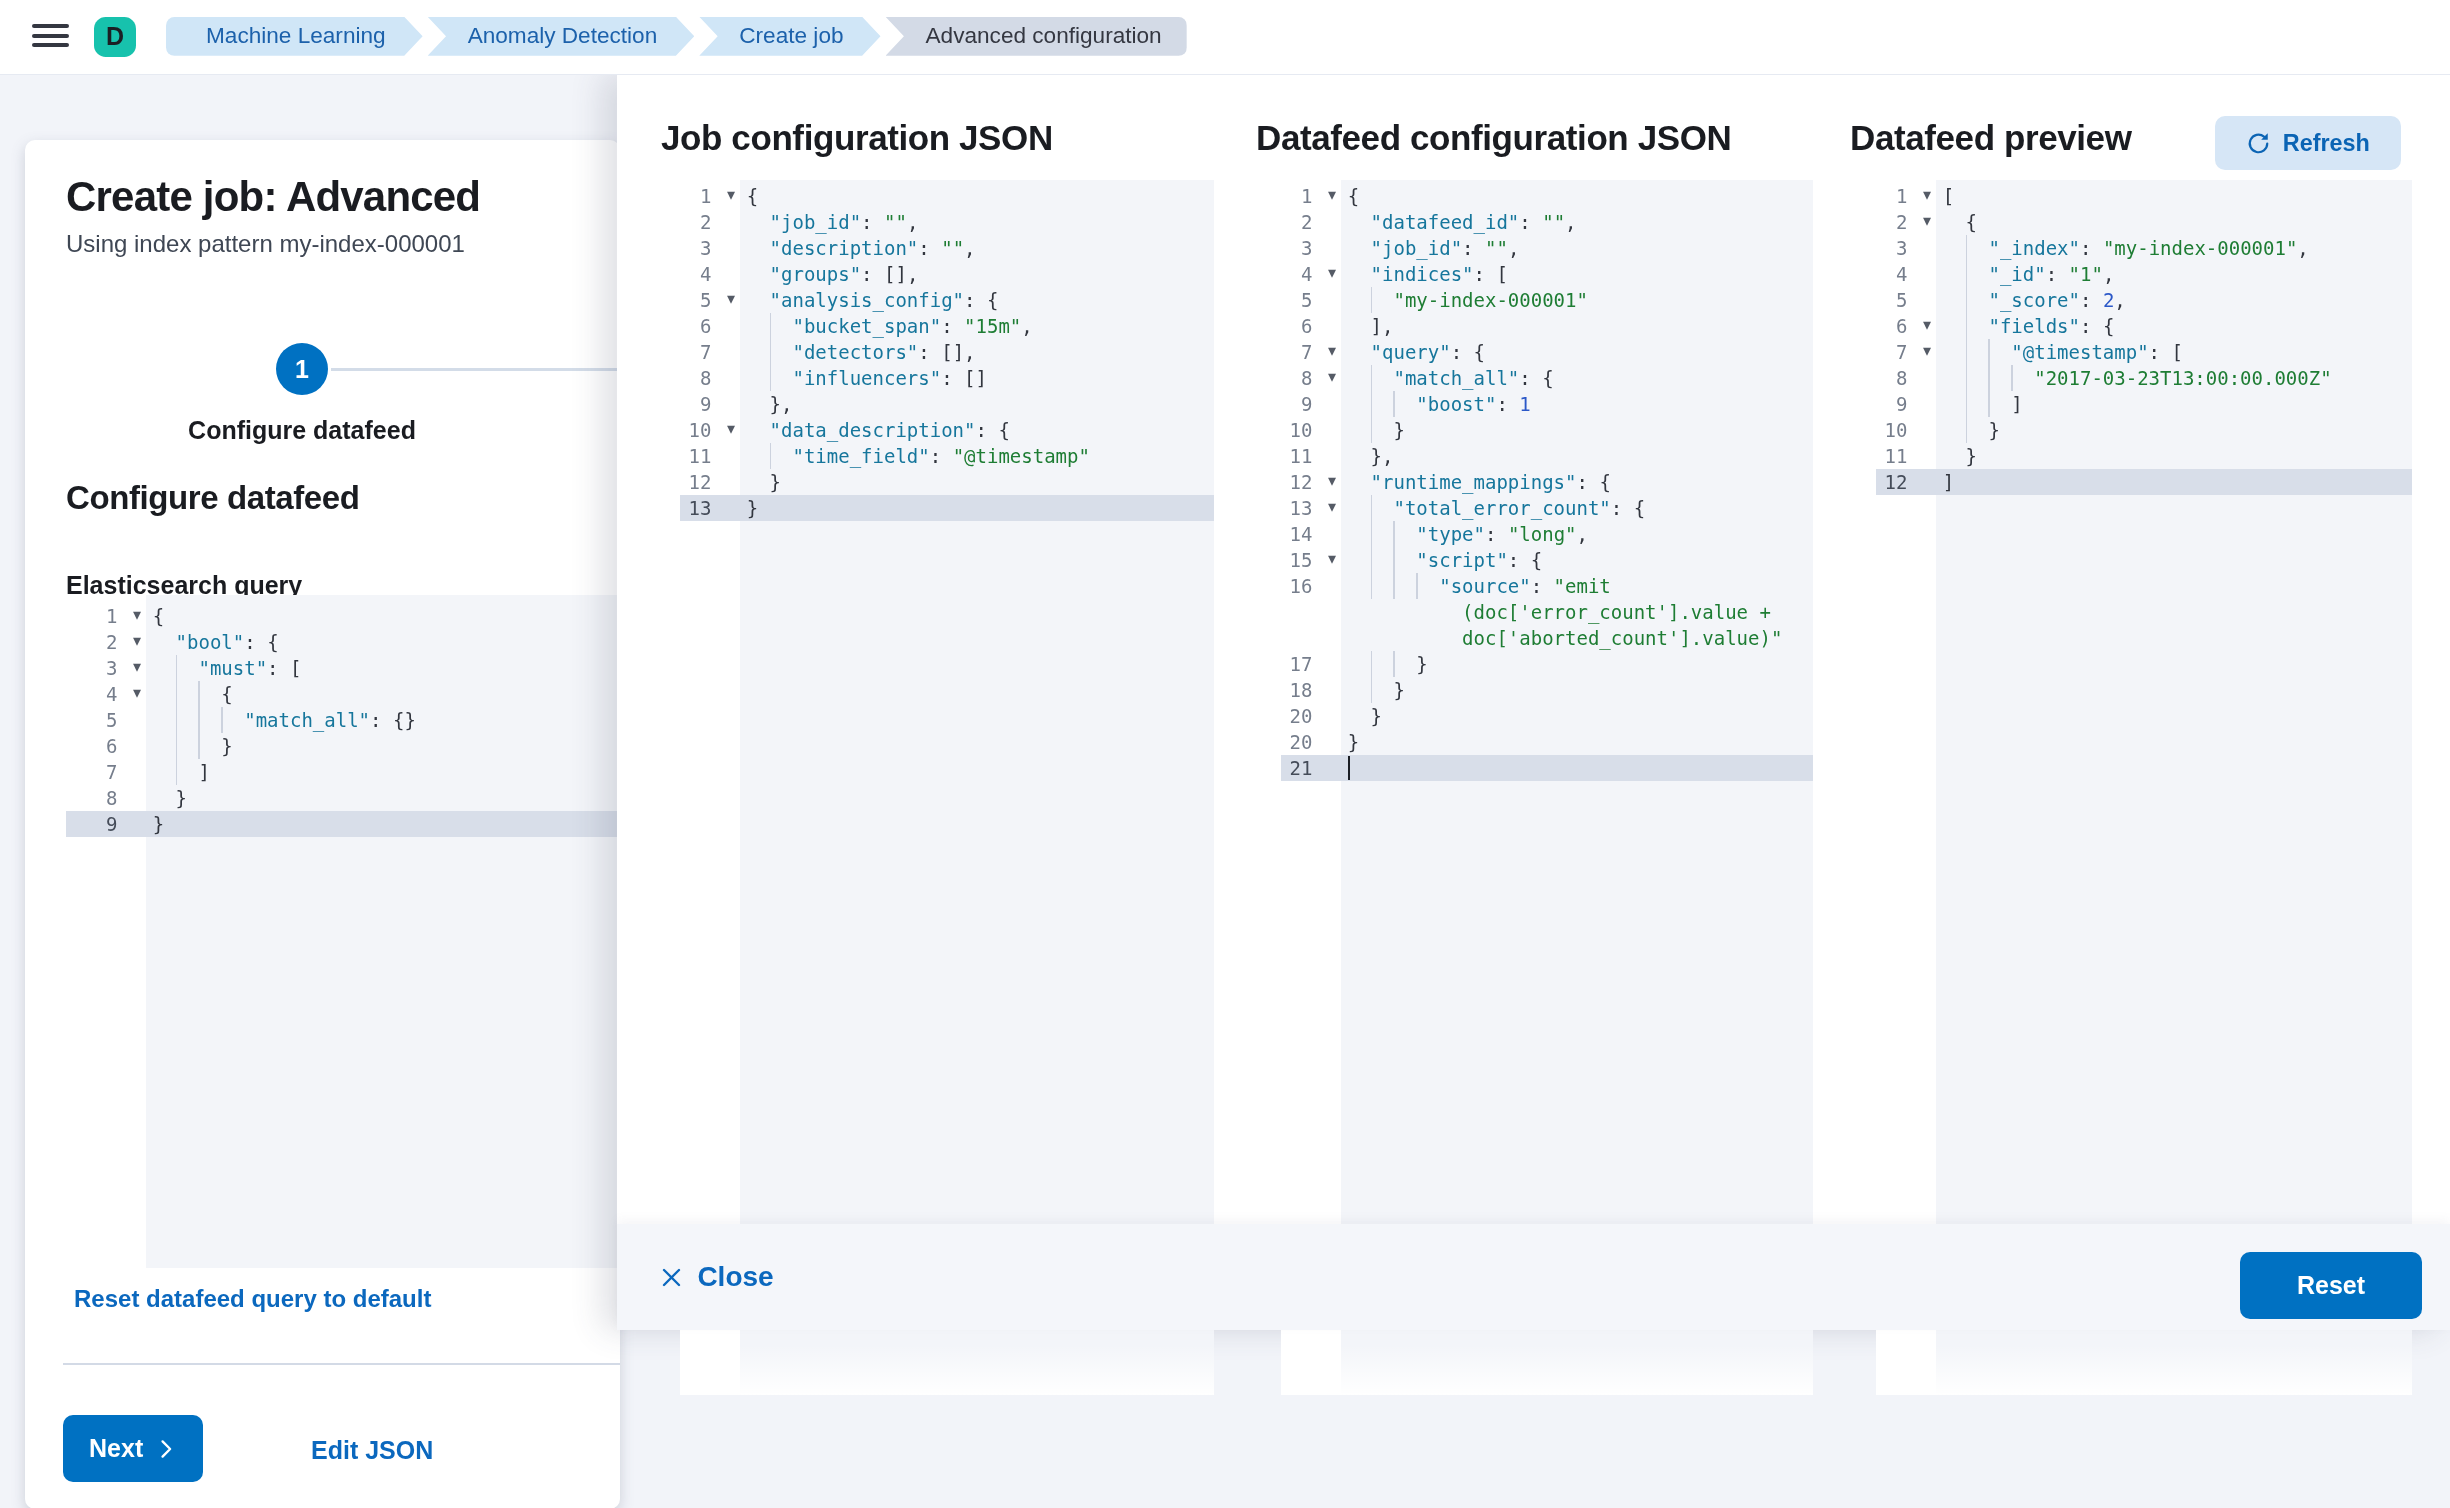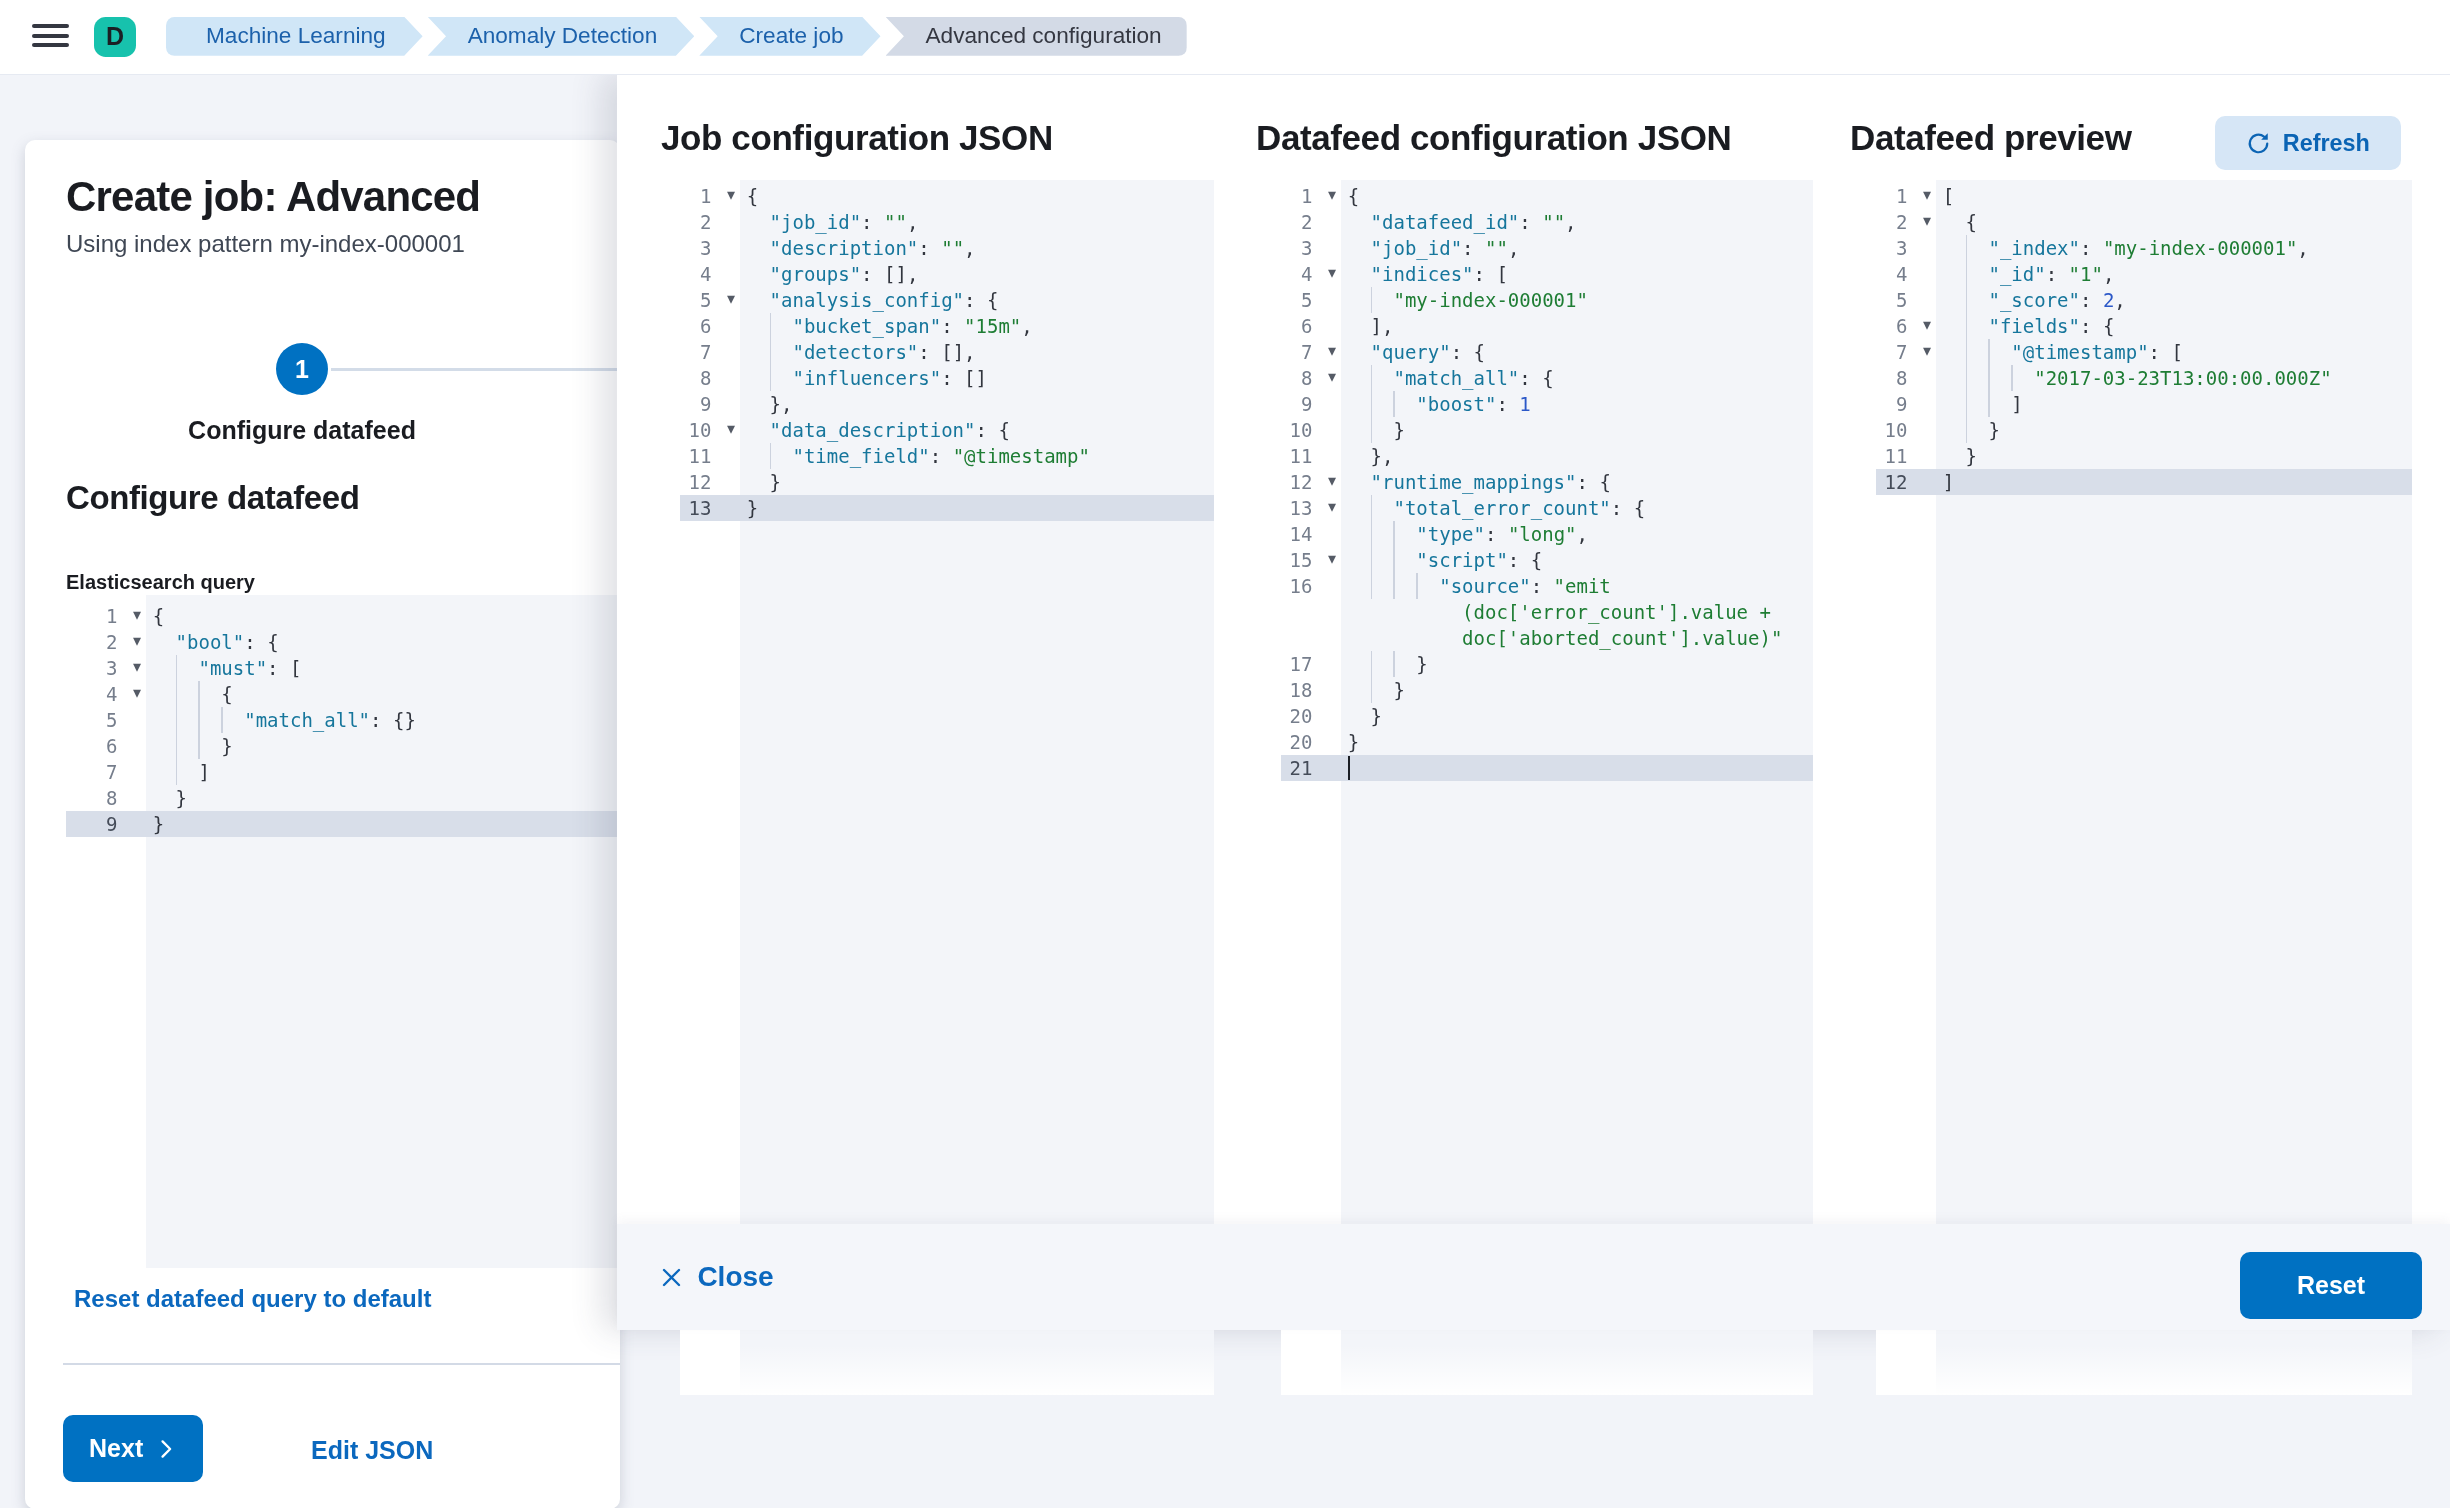--- a/index.html
+++ b/index.html
@@ -37,21 +37,21 @@
         border-radius:10px;box-shadow:0 5px 13.4px rgba(90,100,125,.25);overflow:hidden;z-index:10;margin-top:37px;}
   .wz-title{position:absolute;left:41px;top:33px;font-size:42px;font-weight:700;letter-spacing:-0.8px;}
   .wz-sub{position:absolute;left:41px;top:90px;font-size:24px;color:#3f4754;}
   .step-circle{position:absolute;left:251px;top:203px;width:52px;height:52px;border-radius:50%;
         background:var(--primary);display:flex;align-items:center;justify-content:center;
         color:#fff;font-size:25px;font-weight:700;}
   .step-line{position:absolute;left:306px;top:228px;width:288px;height:3.3px;background:#d3dce8;}
   .step-label{position:absolute;left:277px;top:276px;transform:translateX(-50%);
         font-size:25px;font-weight:700;white-space:nowrap;}
   .wz-section{position:absolute;left:41px;top:339px;font-size:33px;font-weight:700;letter-spacing:-0.4px;}
-  .wz-eslabel{position:absolute;left:41px;top:431px;font-size:20px;font-weight:700;}
+  .wz-eslabel{position:absolute;left:41px;top:431px;font-size:25px;font-weight:700;}
   .reset-link{position:absolute;left:49px;top:1145px;font-size:24px;font-weight:600;color:var(--link);cursor:pointer;}
   .divider{position:absolute;left:38px;top:1223px;width:557px;height:1.7px;background:#d3dae6;}
   .btn{display:flex;align-items:center;justify-content:center;gap:11.7px;border-radius:10px;
        background:var(--primary);color:#fff;font-size:25px;font-weight:600;cursor:pointer;}
   .next-btn{position:absolute;left:38px;top:1275px;width:140px;height:67px;}
   .editjson-link{position:absolute;left:286px;top:1296px;font-size:25px;font-weight:600;color:var(--link);cursor:pointer;}
 
   
   .flyout{position:absolute;left:617px;top:74px;width:1833px;height:1256px;background:#fff;
           box-shadow:-15px 0 30px rgba(60,70,95,.16);z-index:30;}

